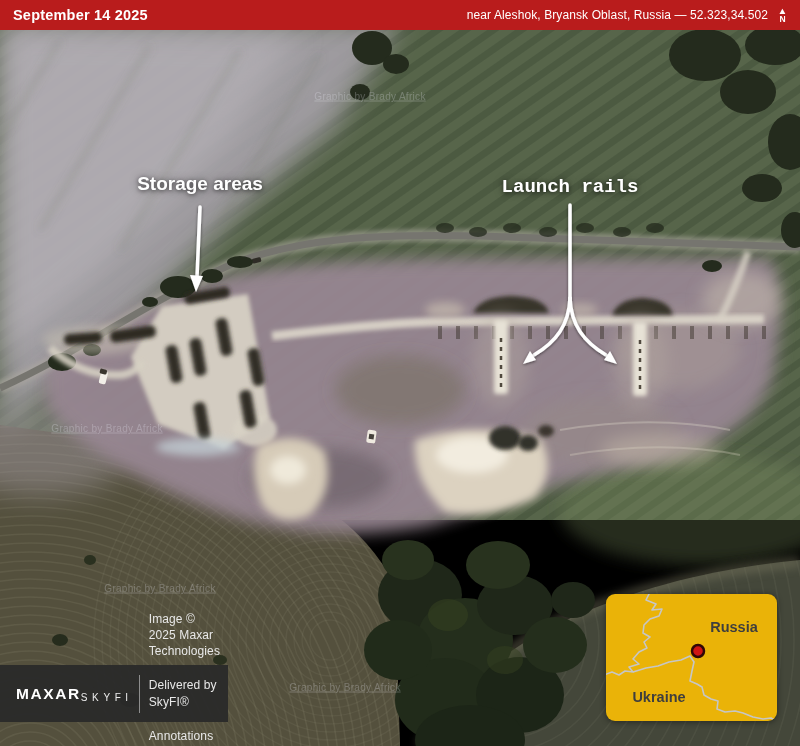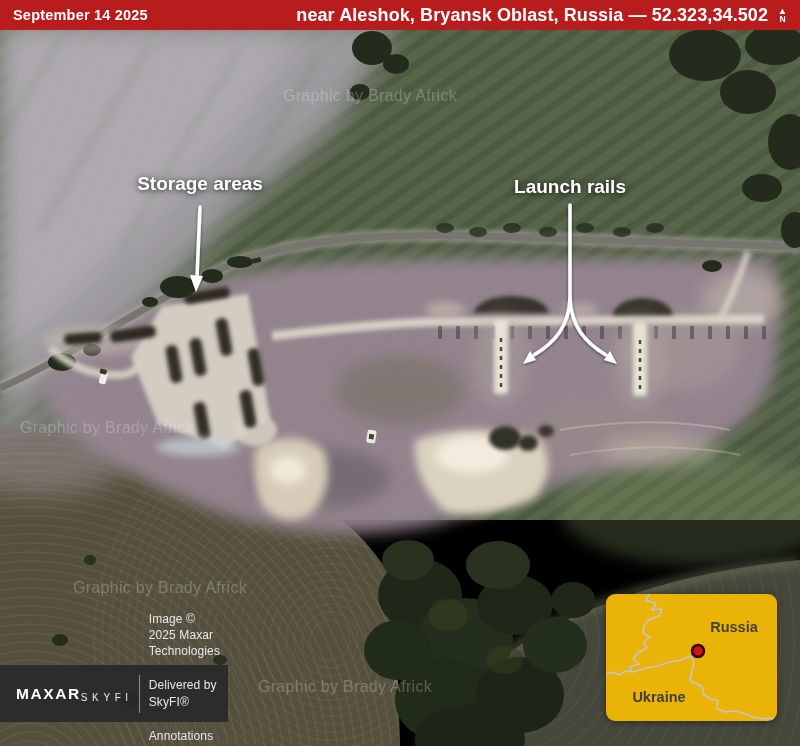--- a/index.html
+++ b/index.html
@@ -7,36 +7,36 @@
        font-family:"Liberation Sans",sans-serif;}
   .stage{position:absolute;inset:0;width:800px;height:746px;}
   #terrain{position:absolute;left:0;top:0;z-index:1;}
 
   
   .topbar{position:absolute;top:0;left:0;width:800px;height:30px;background:#b91c1c;
           display:flex;align-items:center;justify-content:space-between;
           padding:0 13px;box-sizing:border-box;z-index:40;color:#fff;}
   .topbar .date{font-size:14.5px;font-weight:700;letter-spacing:.2px;}
   .topbar .right{display:flex;align-items:center;}
-  .topbar .loc{font-size:18px;font-weight:700;letter-spacing:.1px;}
+  .topbar .loc{font-size:12px;font-weight:400;letter-spacing:.1px;}
   .north{display:flex;flex-direction:column;align-items:center;line-height:1;margin-left:10px;}
   .north .tri{font-size:9px;transform:scaleX(1.1);}
   .north .n{font-size:8.5px;font-weight:800;margin-top:-1px;}
 
   
   .anno{position:absolute;color:#fff;font-weight:800;font-size:19px;z-index:22;
         transform:translateX(-50%);white-space:nowrap;
         text-shadow:0 1px 4px rgba(0,0,0,.55),0 0 10px rgba(0,0,0,.35);}
   #anno-storage{left:200px;top:173px;}
-  #anno-launch{left:570px;top:176px;}
+  #anno-launch{left:570px;top:176px;font-family:Liberation Mono, monospace;}
   #arrows{position:absolute;left:0;top:0;z-index:21;pointer-events:none;}
 
   
-  .wm{position:absolute;z-index:15;font-size:16px;color:rgba(238,238,250,.26);
-      transform:translate(-50%,-50%);white-space:nowrap;letter-spacing:.3px;}
+  .wm{position:absolute;z-index:15;font-size:10px;color:rgba(238,238,250,.26);
+      transform:translate(-50%,-50%);white-space:nowrap;letter-spacing:.3px;text-decoration:underline;}
 
   
   .credits{position:absolute;left:0;top:665px;width:228px;height:57px;z-index:30;
            background:rgba(41,41,41,.94);display:flex;align-items:center;
            padding:0 8px 0 16px;box-sizing:border-box;color:#fff;}
   .logo-col{display:flex;flex-direction:row;align-items:flex-start;}
   .maxar{font-size:15.5px;font-weight:800;letter-spacing:1.6px;}
   .skyfi{font-size:10px;font-weight:400;letter-spacing:4.6px;margin-top:7px;color:#ececec;}
   .vdiv{width:1px;height:38px;background:#8d8d8d;margin:0 9px 0 6px;flex:none;}
   .cred-lines{display:flex;flex-direction:column;gap:18px;font-size:12px;font-weight:400;

